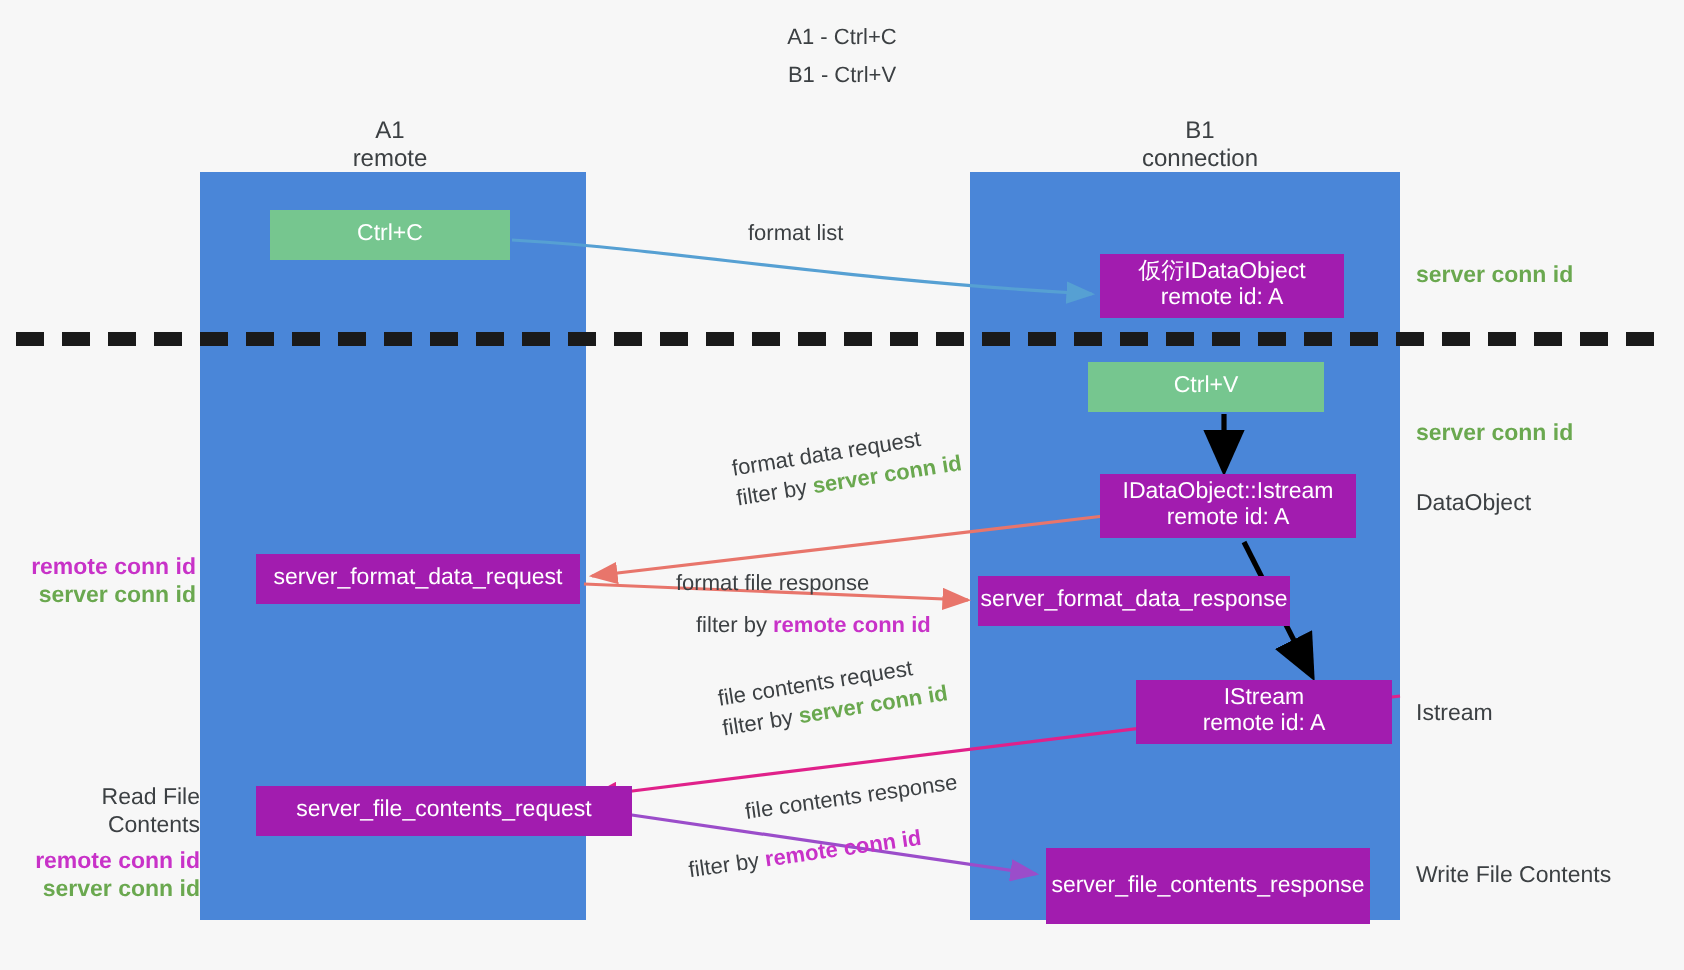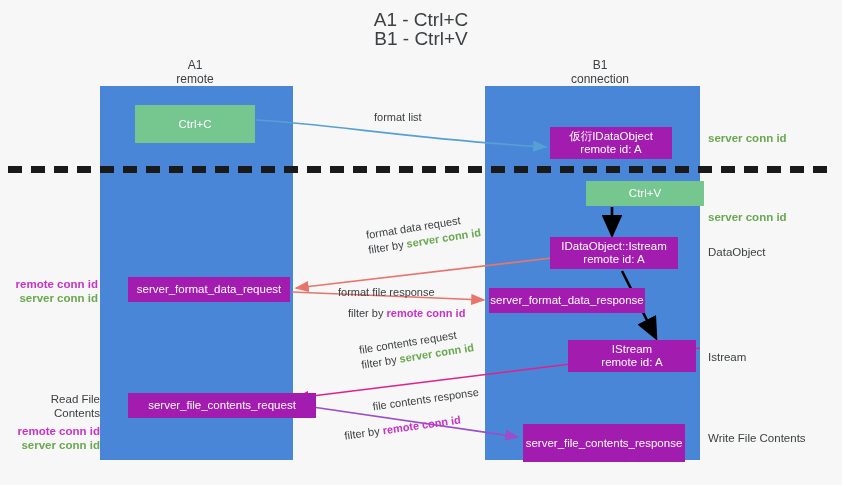--- a/index.html
+++ b/index.html
@@ -22,21 +22,21 @@
     height: 485px;
     background: #f7f7f7;
   }
   .abs { position: absolute; }
 
   
   #title-block {
     left: 0; top: 10px;
     width: 842px;
     text-align: center;
-    font-size: 19px;
+    font-size: 11px;
     line-height: 19px;
     color: #3c4043;
   }
 
   
   .col-head {
     text-align: center;
     font-size: 12px;
     line-height: 14px;
     color: #3c4043;
@@ -63,23 +63,23 @@
     color: #ffffff;
     font-size: 11.5px;
     line-height: 13px;
     text-align: center;
     padding: 2px 4px;
   }
   .box.green  { background: #76c68f; }
   .box.orange { background: #a21caf; }
   .box .l2 { display: block; }
 
-  #box-ctrlc   { left: 135px; top: 105px; width: 120px; height: 38px; }
+  #box-ctrlc   { left: 135px; top: 105px; width: 120px; height: 25px; }
   #box-idata1  { left: 550px; top: 127px; width: 122px; height: 32px; }
-  #box-ctrlv   { left: 586px; top: 181px; width: 118px; height: 25px; }
+  #box-ctrlv   { left: 544px; top: 181px; width: 118px; height: 25px; }
   #box-getdata { left: 550px; top: 237px; width: 128px; height: 32px; }
   #box-sfdreq  { left: 128px; top: 277px; width: 162px; height: 25px; }
   #box-sfdresp { left: 489px; top: 288px; width: 156px; height: 25px; }
   #box-istream { left: 568px; top: 340px; width: 128px; height: 32px; }
   #box-sfcreq  { left: 128px; top: 393px; width: 188px; height: 25px; }
   #box-sfcresp { left: 523px; top: 424px; width: 162px; height: 38px; }
 
   
   .ann {
     font-size: 11.5px;

